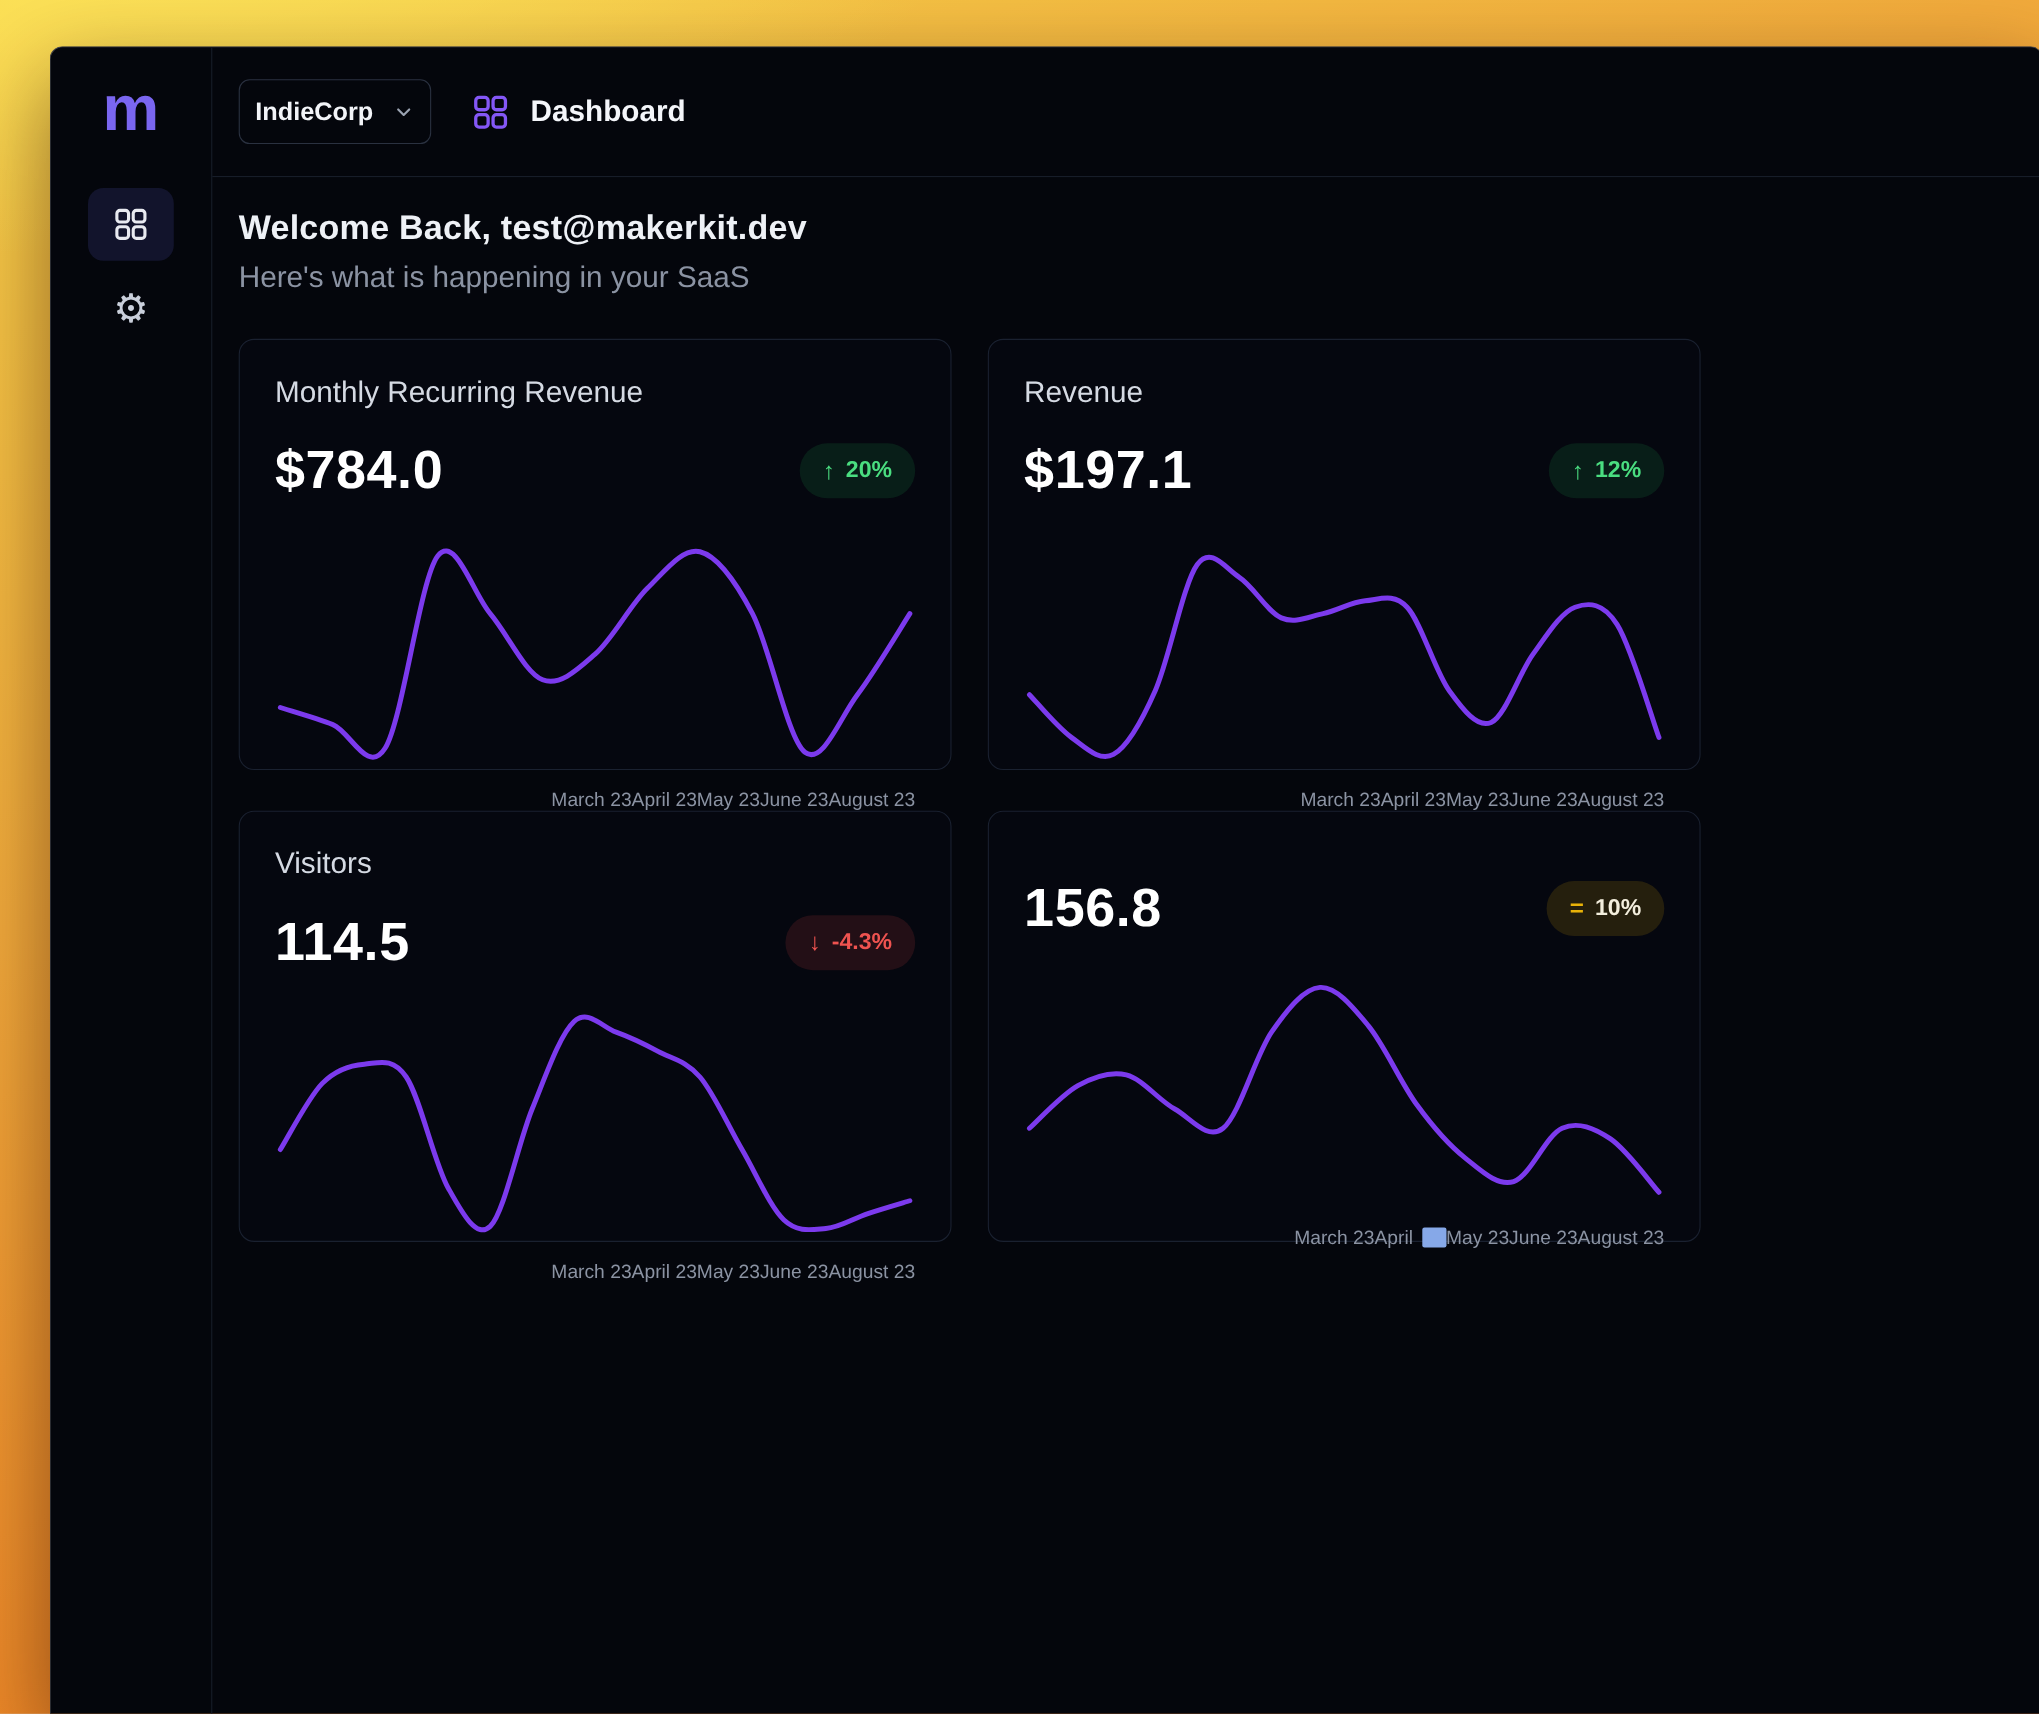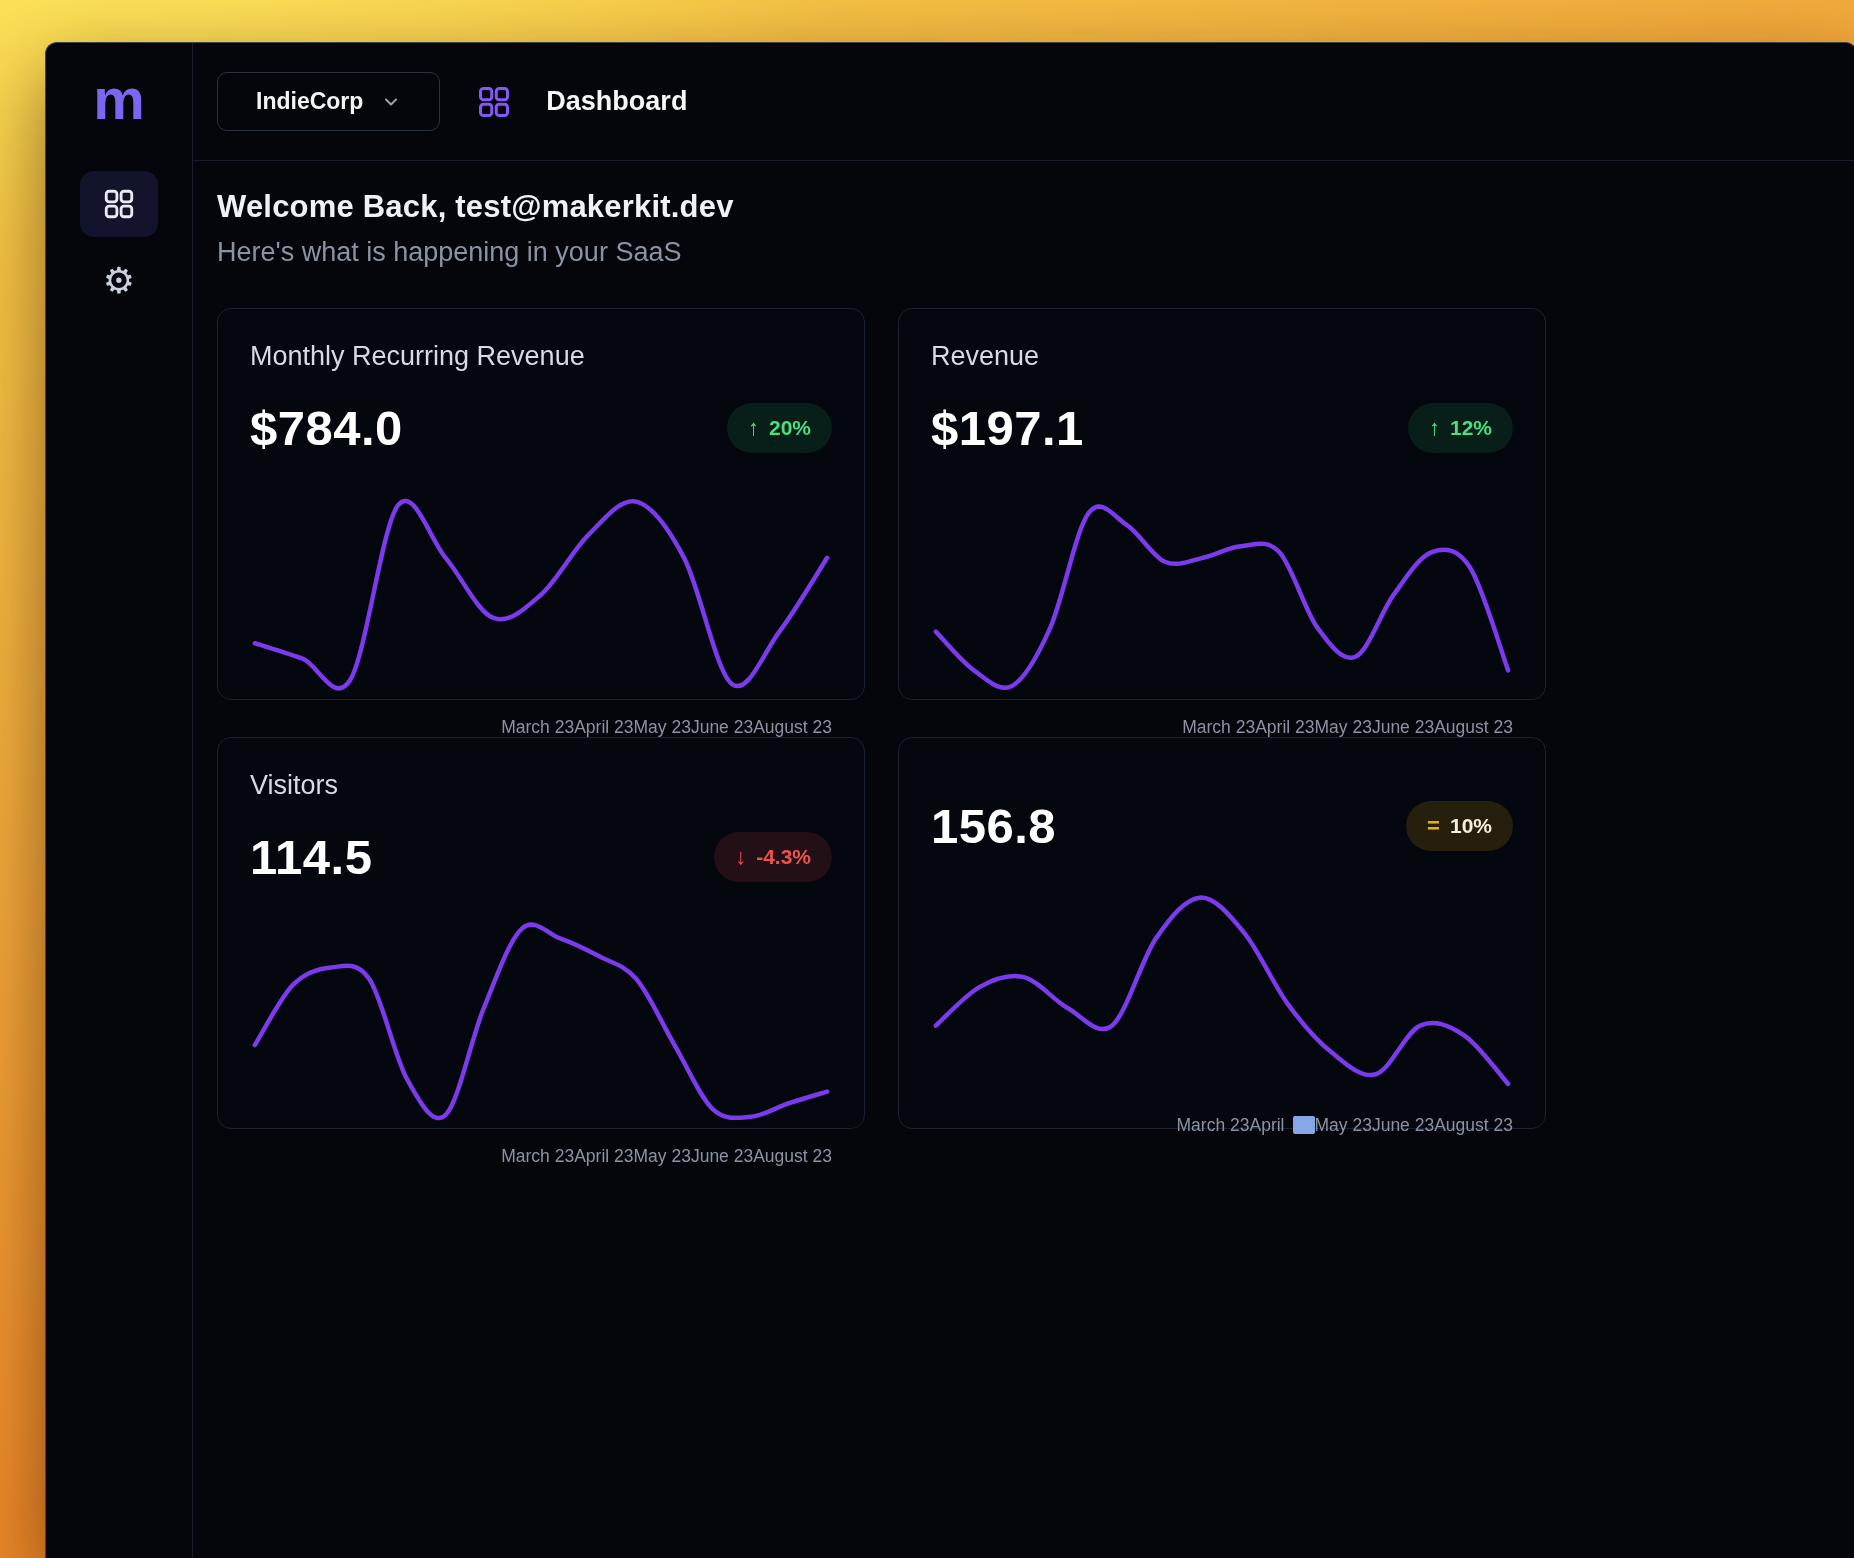--- a/index.html
+++ b/index.html
@@ -34,25 +34,25 @@
   .nav-item.settings { color:#c9cfdb; height:60px; margin-top:14px; font-size:36px; }
   
   .main { flex:1; display:flex; flex-direction:column; min-width:0; }
   .header {
     height:118px; flex:none; display:flex; align-items:center; gap:36px;
     padding:0 24px; border-bottom:1px solid #171d29;
   }
   .org-btn {
     display:flex; align-items:center; gap:18px;
     border:1px solid #2a3140; border-radius:10px; background:transparent;
-    padding:15px 38px; color:#f2f4f8; font-size:23px; font-weight:600;
+    padding:15px 14px; color:#f2f4f8; font-size:23px; font-weight:600;
     font-family:inherit; cursor:pointer;
   }
   .chevron { color:#9aa2b1; display:flex; }
-  .page-head { display:flex; align-items:center; gap:34px; }
+  .page-head { display:flex; align-items:center; gap:18px; }
   .grid-icon { display:flex; }
   .page-head .grid-icon { color:#8457f6; }
   .sidebar .grid-icon { color:#e8eaf0; }
   .page-title { font-size:27px; font-weight:600; color:#f4f6fa; }
   
   .content { padding:28px 24px 0; }
   .welcome-title { font-size:31px; font-weight:700; color:#eef1f6; letter-spacing:.2px; }
   .welcome-sub { font-size:27px; color:#8b93a3; margin-top:12px; font-weight:400; }
   .cards { margin-top:40px; display:grid; grid-template-columns:648px 648px; gap:37px 33px; }
   .card {

